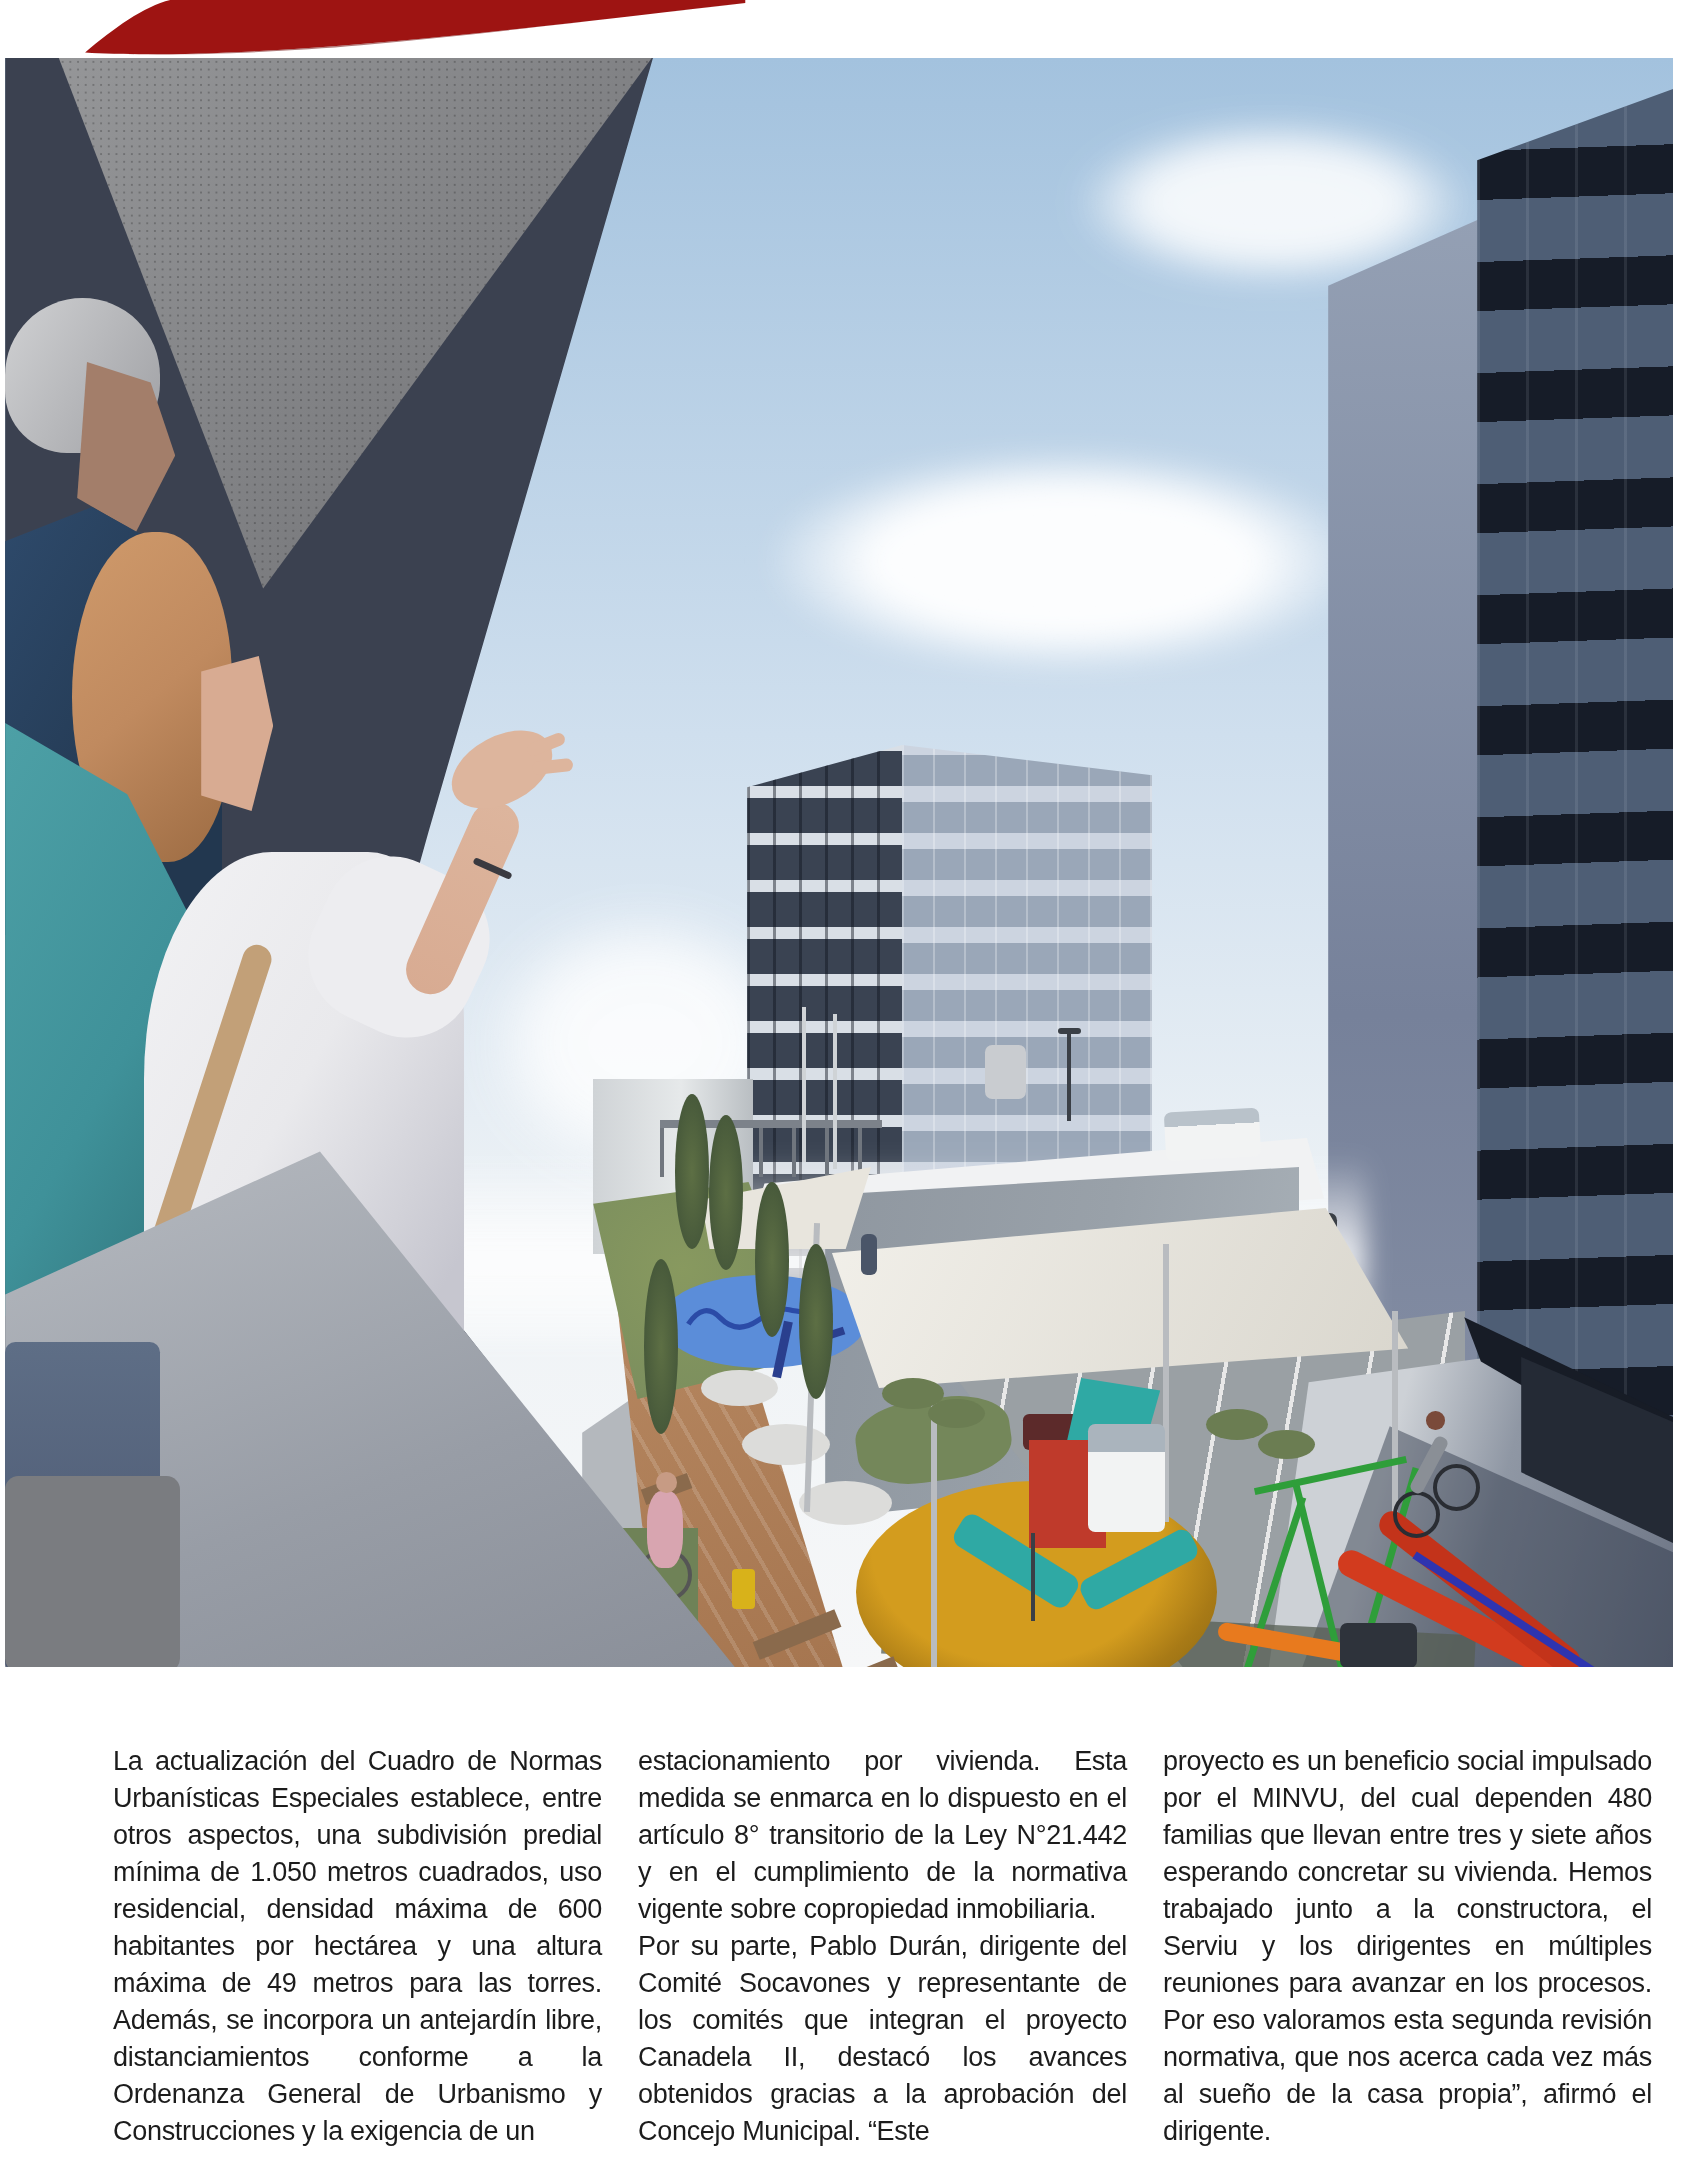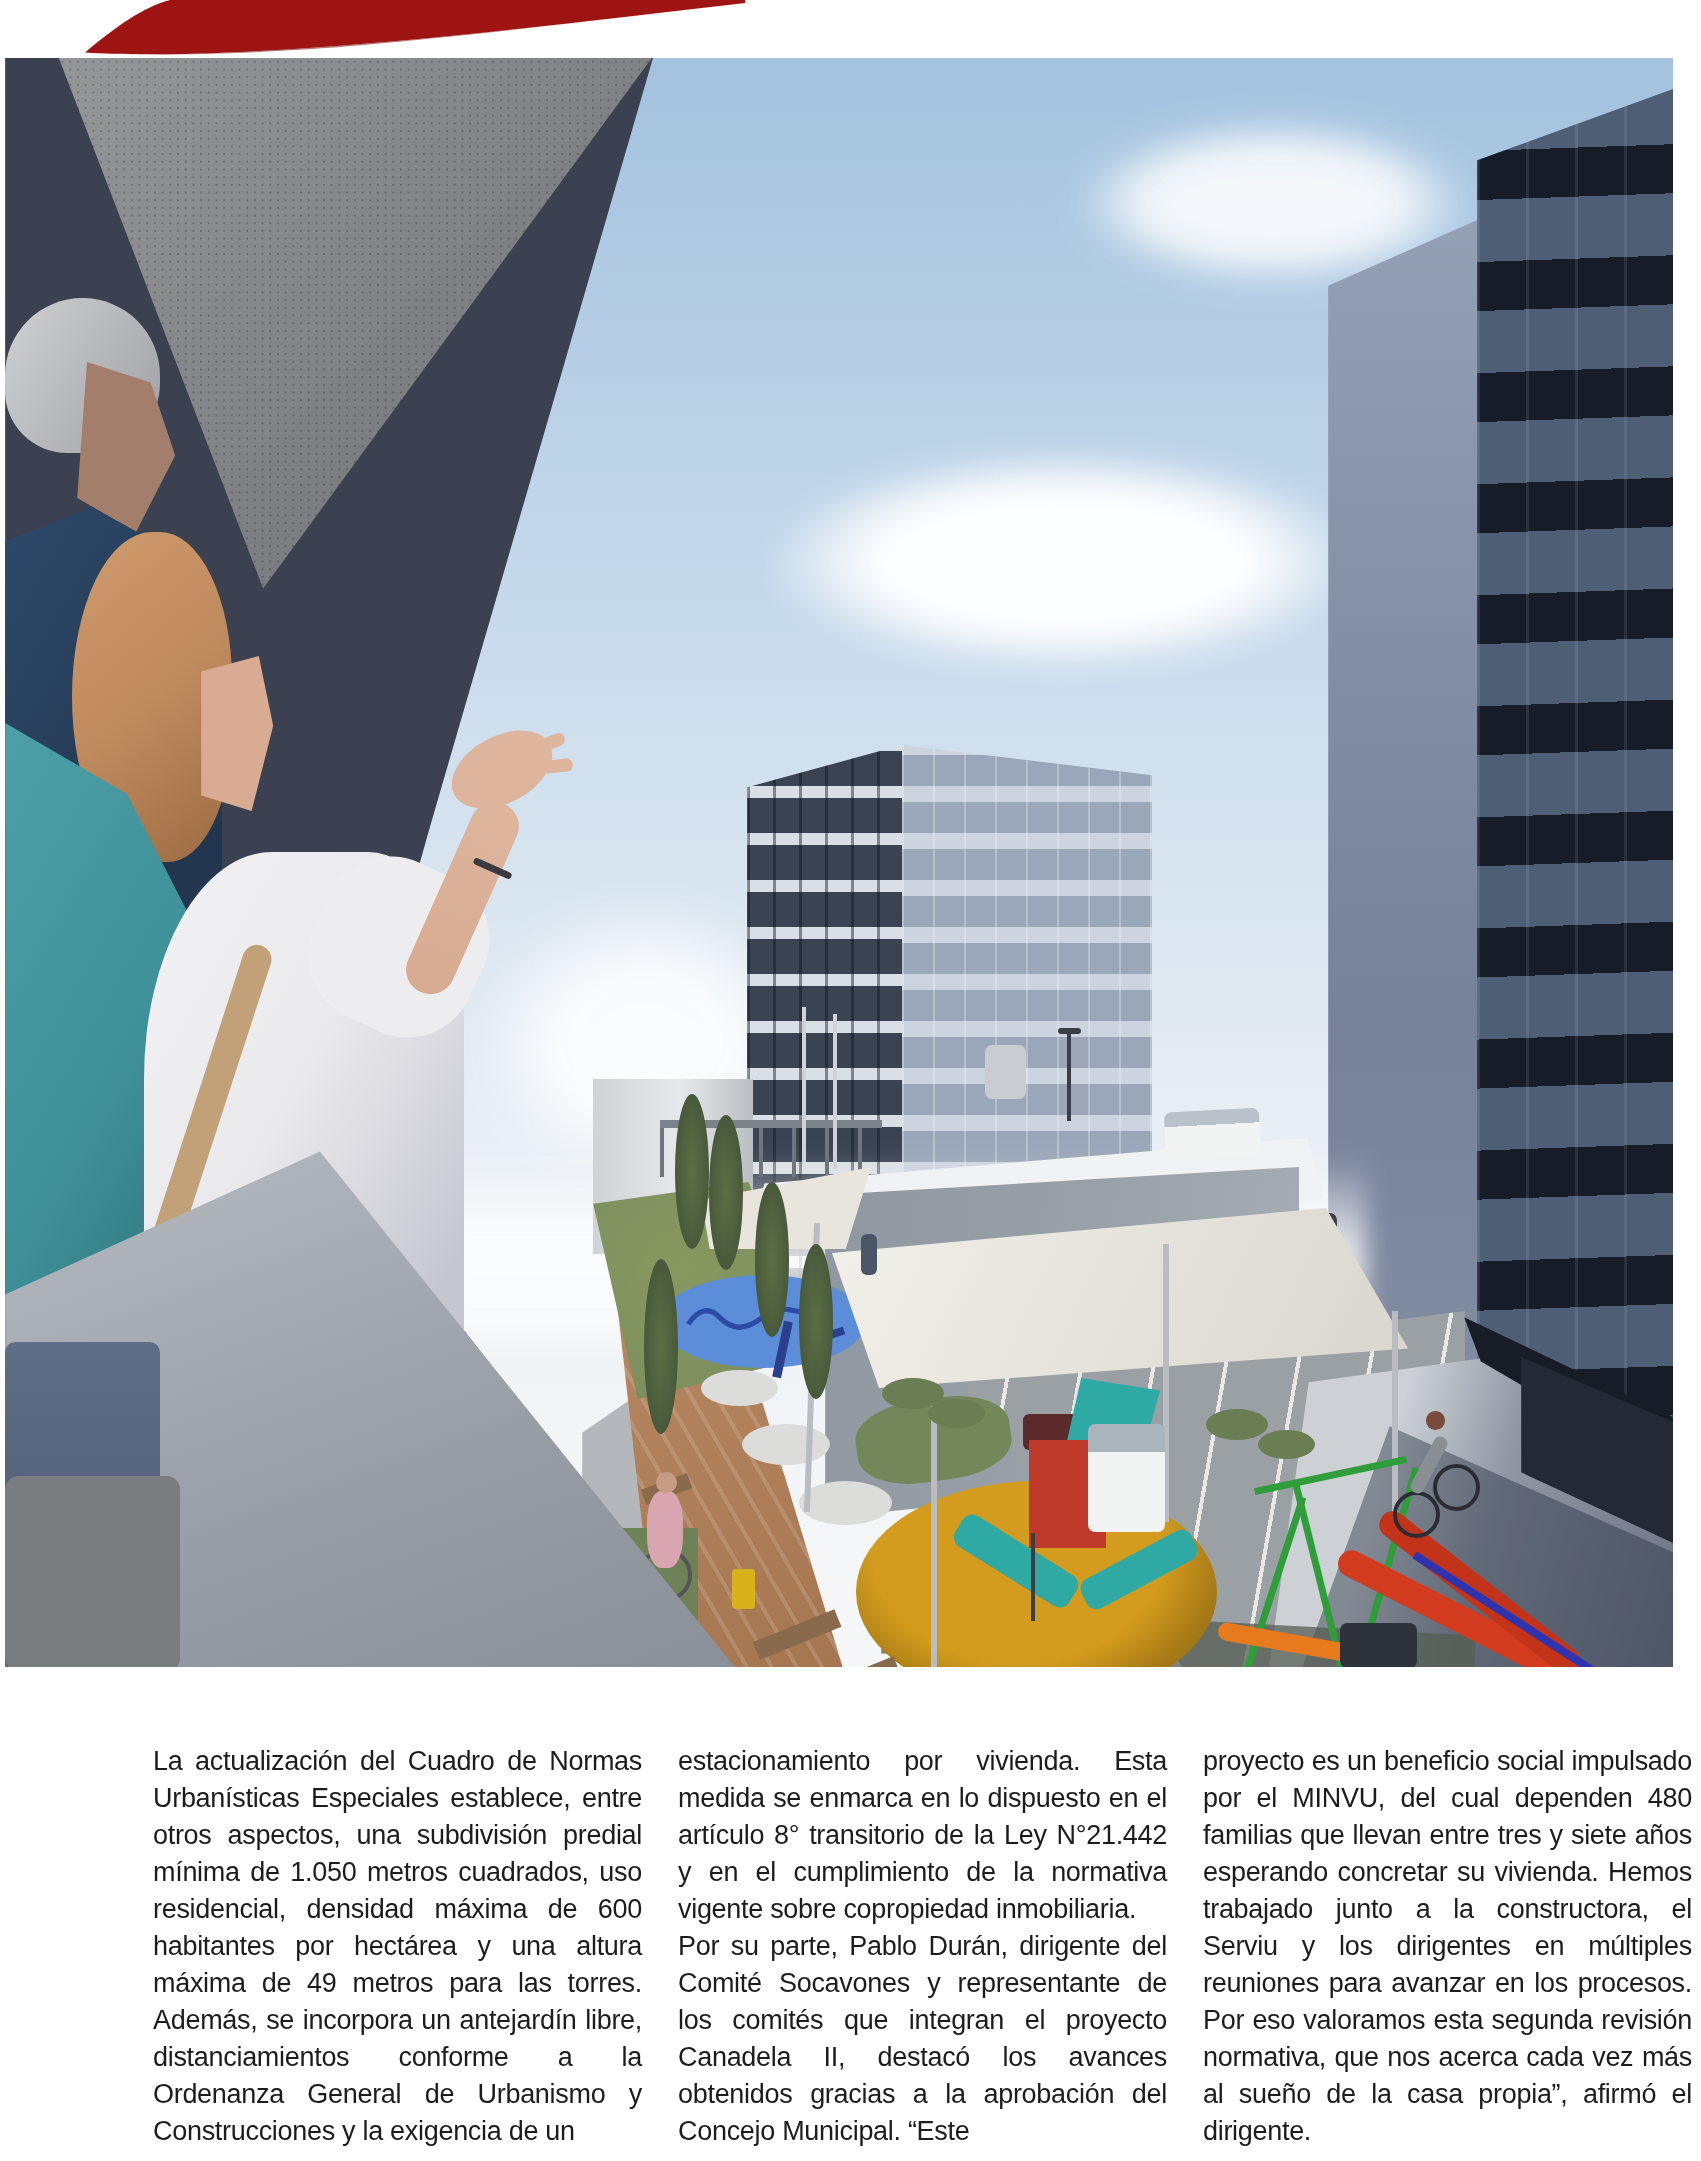--- a/index.html
+++ b/index.html
@@ -207,21 +207,21 @@
   .woman-hand{left:443px;top:678px;width:108px;height:67px;border-radius:50%;
     transform:rotate(-28deg);background:#ddb59d;}
   .finger{background:#ddb59d;border-radius:7.2px;}
   .fg1{left:521px;top:680px;width:40px;height:13.4px;transform:rotate(-22deg);}
   .fg2{left:527px;top:702px;width:41px;height:13.4px;transform:rotate(-6deg);}
   .bracelet{left:467px;top:807px;width:41px;height:7.2px;border-radius:3.6px;
     transform:rotate(24deg);background:#3a3a40;}
 
   
   .article{position:absolute;left:113px;top:1743px;width:1539px;display:flex;gap:36px;
-    color:var(--text-black);margin-left:40px;}
+    color:var(--text-black);}
   .col{width:489px;font-size:27px;line-height:37px;text-align:justify;
     letter-spacing:-0.3px;white-space:pre-line;}
 </style>
 </head>
 <body>
 
 <div class="page">
 
   <svg class="ribbon-svg" viewBox="0 0 3300 130" preserveAspectRatio="none">
     <path class="ribbon-main" d="M165 102 C220 55 280 12 330 0 L1445 0 L1445 6 C1150 40 840 78 570 95 C400 106 260 108 165 102 Z"></path>

